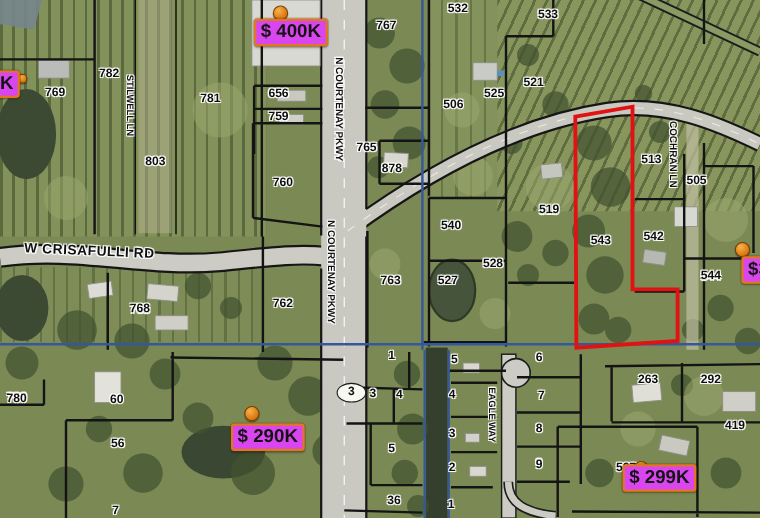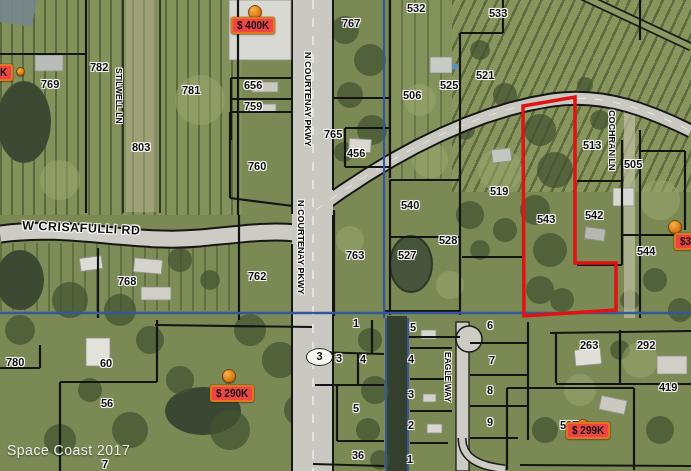--- a/index.html
+++ b/index.html
@@ -35,22 +35,22 @@
   .tight{font-size:8.5px;}
   .horiz{font-size:12.5px;letter-spacing:.5px;transform:rotate(2.5deg);}
   
   .pin{
     position:absolute;width:14px;height:14px;border-radius:50%;
     background:radial-gradient(circle at 35% 30%,#f7b24a,#e0821a 55%,#b85e08);
     border:1px solid #7a3c00;box-shadow:0 1px 1px rgba(0,0,0,.4);
   }
   .pin.sm{width:9px;height:9px;}
   .badge{
-    position:absolute;background:#ef4444;border:2px solid #e2761e;border-radius:3px;
-    padding:1px 4px;font-size:10px;font-weight:bold;color:#141414;line-height:1.1;
+    position:absolute;background:#d946ef;border:2px solid #e2761e;border-radius:3px;
+    padding:1px 4px;font-size:17px;font-weight:bold;color:#141414;line-height:1.1;
     white-space:nowrap;box-shadow:0 0 0 1px rgba(110,55,0,.25),0 1px 2px rgba(0,0,0,.3);
   }
   
   .shield{
     position:absolute;left:306px;top:348px;width:27px;height:18px;border-radius:50%;
     background:#f8f8f3;border:1.5px solid #1c1c1c;color:#111;
     font-size:11px;font-weight:bold;text-align:center;line-height:15px;
   }
   .watermark{
     position:absolute;left:7px;top:442px;font-size:14px;color:#eef0e8;
@@ -219,21 +219,21 @@
       <div class="plabel" style="left: 342px; top: 18px;">767</div>
       <div class="plabel" style="left: 407px; top: 3px;">532</div>
       <div class="plabel" style="left: 460px; top: 8px; margin-left: 29px;">533</div>
       <div class="plabel" style="left: 476px; top: 70px;">521</div>
       <div class="plabel" style="left: 440px; top: 80px;">525</div>
       <div class="plabel" style="left: 403px; top: 90px;">506</div>
       <div class="plabel" style="left: 583px; top: 140px;">513</div>
       <div class="plabel" style="left: 624px; top: 159px;">505</div>
       <div class="plabel" style="left: 248px; top: 161px;">760</div>
       <div class="plabel" style="left: 324px; top: 129px;">765</div>
-      <div class="plabel" style="left: 347px; top: 148px;">456</div>
+      <div class="plabel" style="left: 347px; top: 148px;">878</div>
       <div class="plabel" style="left: 346px; top: 250px;">763</div>
       <div class="plabel" style="left: 401px; top: 200px;">540</div>
       <div class="plabel" style="left: 439px; top: 235px;">528</div>
       <div class="plabel" style="left: 398px; top: 250px;">527</div>
       <div class="plabel" style="left: 490px; top: 186px;">519</div>
       <div class="plabel" style="left: 537px; top: 214px;">543</div>
       <div class="plabel" style="left: 585px; top: 210px;">542</div>
       <div class="plabel" style="left: 637px; top: 246px;">544</div>
       <div class="plabel" style="left: 248px; top: 271px;">762</div>
       <div class="plabel" style="left: 118px; top: 276px;">768</div>
@@ -284,14 +284,13 @@
 
   <div class="badge" style="left: 231px; top: 17px;">$ 400K</div>
       <div class="badge" style="left: 210px; top: 385px;">$ 290K</div>
       <div class="badge" style="left: 566px; top: 422px;">$ 299K</div>
       <div class="badge" style="left: 674px; top: 233px;">$3</div>
       <div class="badge" style="left: -6px; top: 64px;">K</div>
     </div>
 
   <div class="shield">3</div>
 
-  <div class="watermark">Space Coast 2017</div>
 </div>
 
 </body></html>

